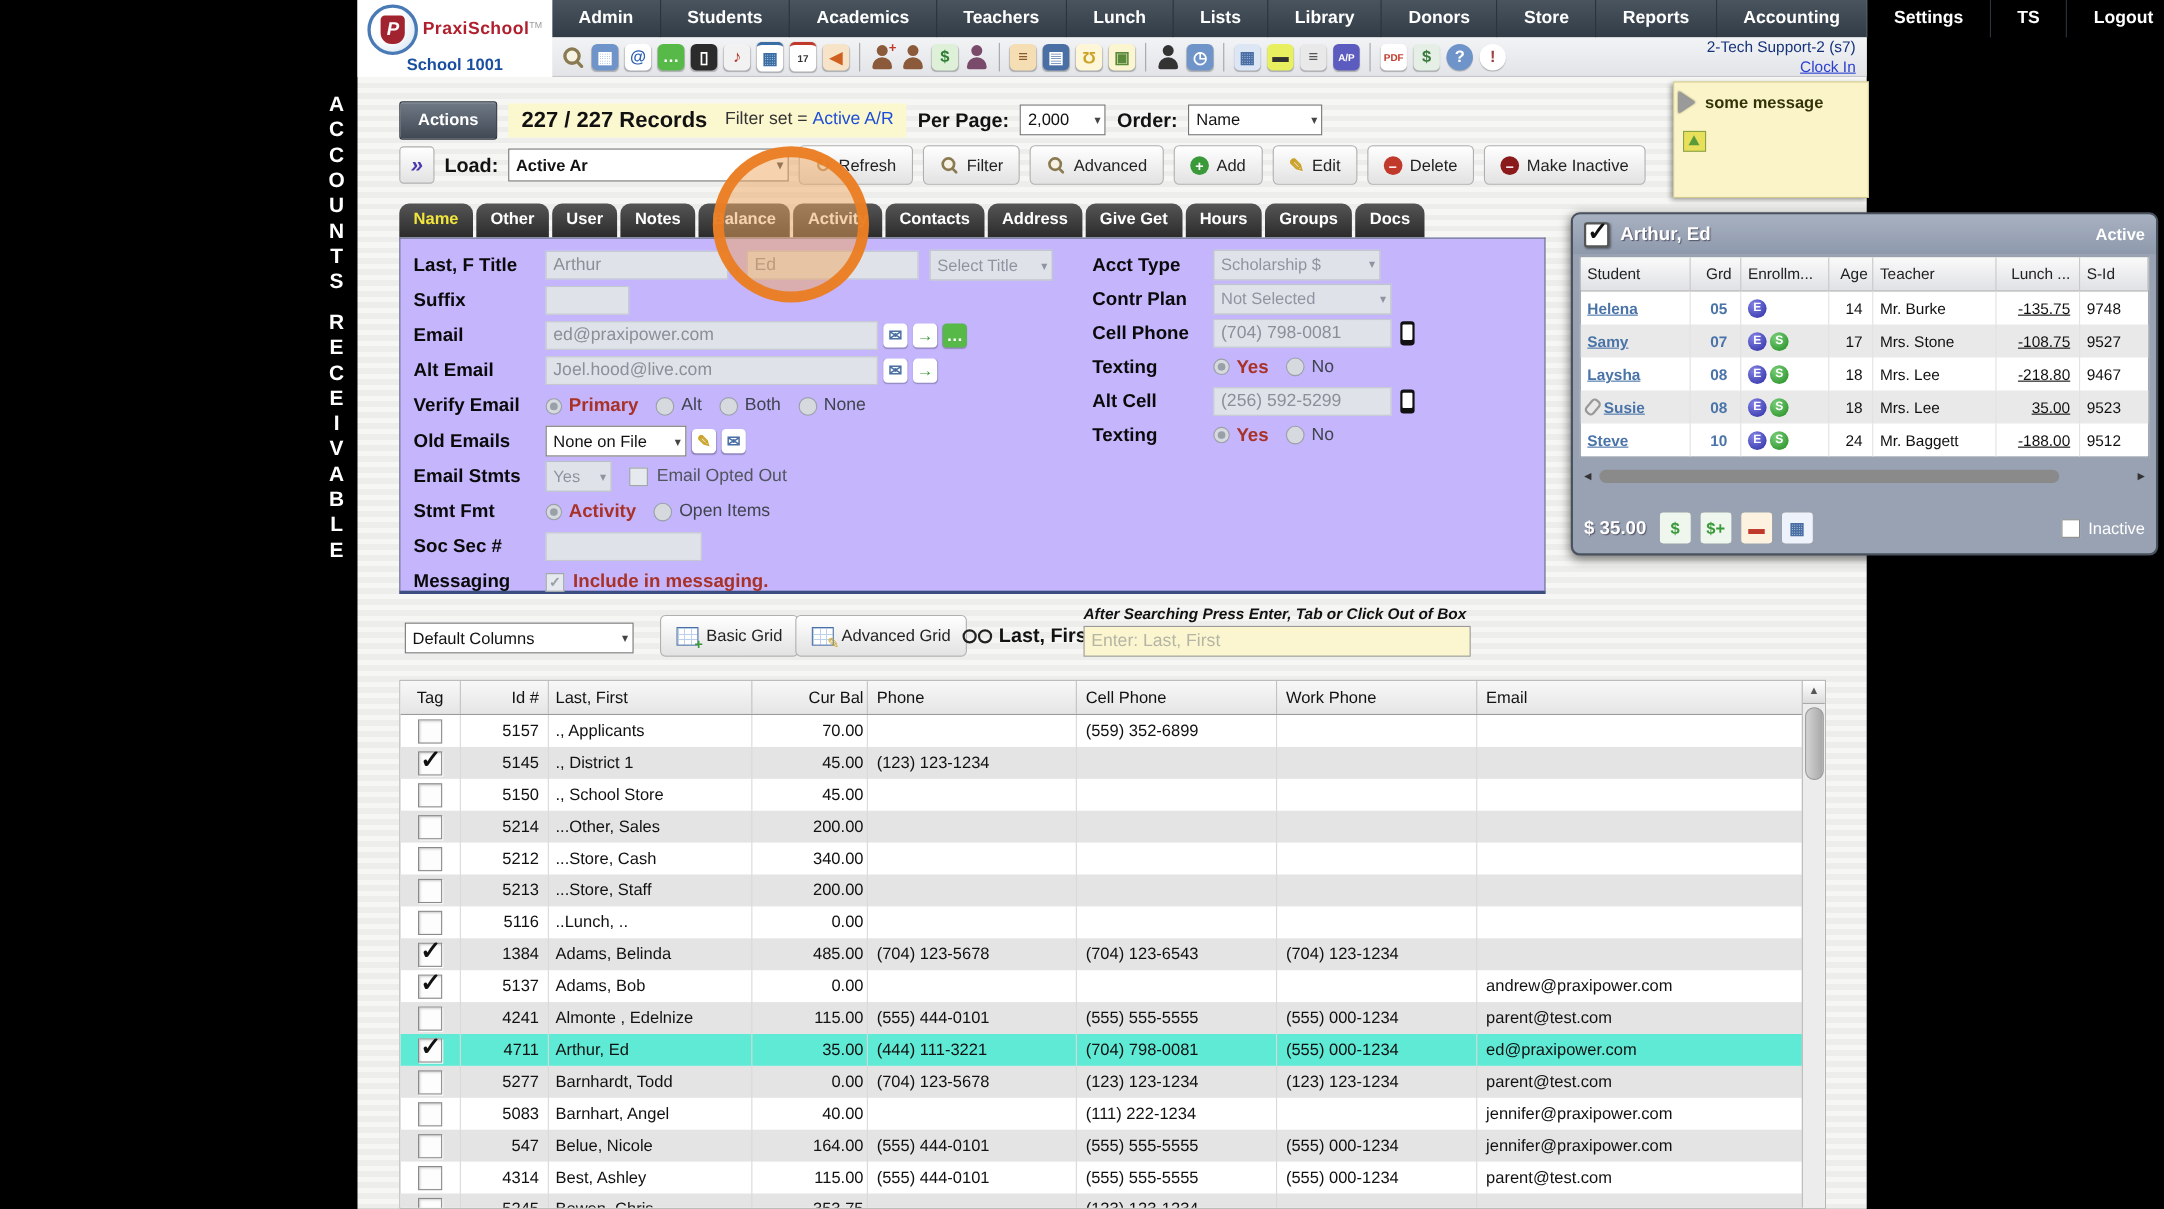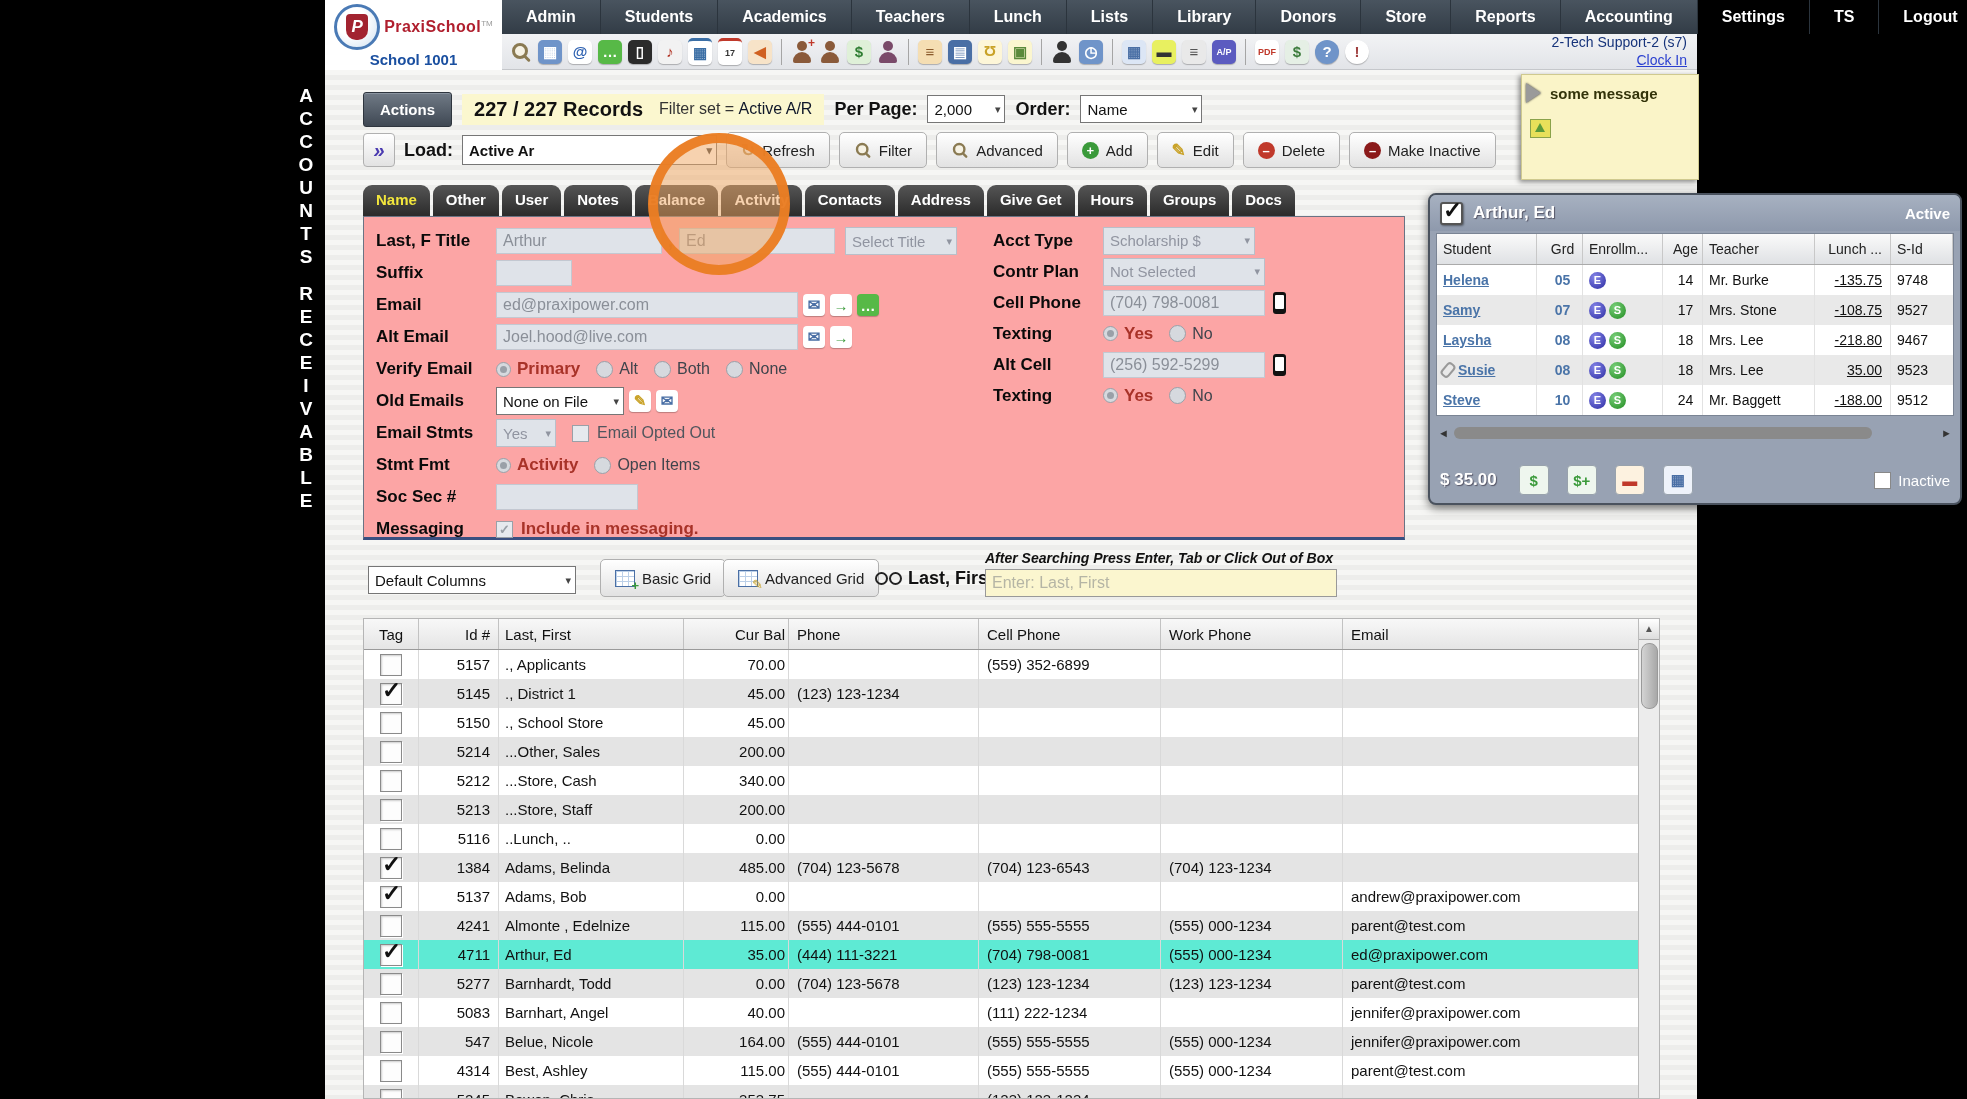--- a/index.html
+++ b/index.html
@@ -60,21 +60,21 @@
   .msg-note-icon{margin:12px 0 0 8px;width:19px;height:17px;background:#e8e05a;border:1px solid #8aa24a;position:relative}
   .msg-note-icon::after{content:'';position:absolute;left:4px;top:3px;width:0;height:0;
     border-left:5px solid transparent;border-right:5px solid transparent;border-bottom:9px solid #5a9a3a}
   
   .actions-row{position:absolute;left:363px;top:90px;height:38px;display:flex;align-items:center;gap:10px;z-index:2}
   .actions-btn{background:linear-gradient(#707a86,#3f4853);color:#fff;font-weight:bold;font-size:15px;
     padding:8px 16px;border-radius:3px;border:1px solid #2e353e;box-shadow:inset 0 1px 0 #8a94a0;cursor:pointer}
   .records-strip{background:#fbf7cf;padding:4px 12px;display:flex;align-items:center;gap:16px}
   .records-text{font-size:20px;font-weight:bold;color:#111}
   .filter-set{font-size:16px;color:#333}
-  .filter-val{font-size:16px;color:#0f172a}
+  .filter-val{font-size:16px;color:#1d4ed8}
   .pp-label{font-size:18px;font-weight:bold;color:#111}
   .sel{display:inline-flex;align-items:center;justify-content:space-between;background:#fff;
     border:1px solid #767676;height:28px;padding:0 4px 0 6px;font-size:15px;color:#111;
     box-sizing:border-box;cursor:pointer;white-space:nowrap}
   .sel .arw{font-size:11px;color:#444;margin-left:6px}
   .sel.dis{background:#dfe3e9;border-color:#b9bfc9;color:#9094a0}
   .sel.dis .arw{color:#9094a0}
   
   .load-row{position:absolute;left:363px;top:131px;height:38px;display:flex;align-items:center;gap:9px;z-index:2}
   .mini-btn{width:32px;height:34px;background:linear-gradient(#fff,#e2e2e2);border:1px solid #b0b0b0;
@@ -88,21 +88,21 @@
   .ico-round{width:17px;height:17px;border-radius:50%;color:#fff;font-size:13px;font-weight:bold;
     display:inline-flex;align-items:center;justify-content:center;line-height:1}
   .ico-glyph{font-size:17px;font-weight:bold;line-height:1}
   .mag.sm{transform:scale(.8);margin:-2px}
   
   .tabs{position:absolute;left:363px;top:185px;display:flex;gap:3px;z-index:1}
   .tab{padding:6px 13px 8px;background:linear-gradient(#555,#2b2b2b);color:#fff;font-weight:bold;
     font-size:15px;border-radius:9px 9px 0 0;cursor:pointer}
   .tab.active{color:#f2e63c}
   
-  .form-panel{position:absolute;left:363px;top:216px;width:1042px;height:324px;background:#fca5a5;
+  .form-panel{position:absolute;left:363px;top:216px;width:1042px;height:324px;background:#c4b5fd;
     border:1px solid #6a7384;border-bottom:3px solid #3a4f80;box-sizing:border-box;z-index:1}
   .form-left{position:absolute;left:12px;top:8px;width:645px}
   .form-right{position:absolute;left:629px;top:8px;width:405px}
   .frow{display:flex;align-items:center;height:32px}
   .form-right .frow{height:31px}
   .flabel{width:120px;font-size:17px;font-weight:bold;color:#0a0a0a;flex-shrink:0}
   .form-right .flabel{width:110px}
   .finput{background:#dfe3e9;border:1px solid #c3c8d1;height:24px;font-size:16px;color:#8a8f98;
     padding:0 6px;font-family:inherit;box-sizing:content-box}
   .comma{font-size:18px;font-weight:bold;color:#333;margin:0 6px}
@@ -147,21 +147,21 @@
   .lunch-link{text-decoration:underline;color:#111;cursor:pointer}
   .enroll-e,.enroll-s{display:inline-flex;width:17px;height:17px;border-radius:50%;color:#fff;font-size:11px;
     font-weight:bold;align-items:center;justify-content:center;margin-right:3px;flex-shrink:0}
   .enroll-e{background:radial-gradient(circle at 35% 30%,#8585e8,#2a2aa0)}
   .enroll-s{background:radial-gradient(circle at 35% 30%,#7ad07a,#1f8a1f)}
   .clip{display:inline-block;width:6px;height:12px;border:2px solid #999;border-radius:4px;
     transform:rotate(40deg);margin-right:5px;flex-shrink:0}
   .fp-hscroll{height:16px;margin:9px 8px 0;display:flex;align-items:center;gap:5px}
   .fp-arrow{font-size:11px;color:#333;cursor:pointer;line-height:1}
   .fp-thumb{width:418px;height:12px;background:#8a8a8a;border-radius:7px;cursor:grab}
-  .fp-footer{margin-top:auto;display:flex;align-items:center;gap:18px;padding:5px 10px 8px}
+  .fp-footer{margin-top:auto;display:flex;align-items:center;gap:7px;padding:5px 10px 8px}
   .fp-balance{color:#fff;font-weight:bold;font-size:17px;text-shadow:1px 1px 1px #556;margin-right:4px}
   .fp-btn{width:30px;height:30px;border:1px solid #98a2ac;border-radius:4px;display:flex;align-items:center;
     justify-content:center;font-weight:bold;font-size:15px;cursor:pointer;font-family:inherit}
   .fp-inactive{margin-left:auto;display:flex;gap:7px;align-items:center;color:#fff;font-size:15px}
   .fp-inactive .box{width:15px;height:15px;background:#fff;border:1px solid #888;cursor:pointer}
   
   .grid-controls{position:absolute;left:363px;top:550px;width:1297px;height:60px;z-index:1}
   .cols-sel{position:absolute;left:5px;top:16px;width:208px;height:28px}
   .gbtn{position:absolute;height:38px}
   .gbtn.basic{left:237px;top:9px}

